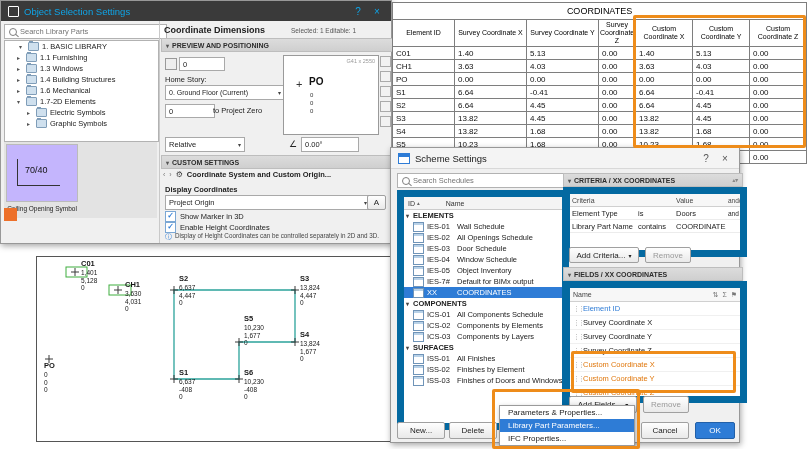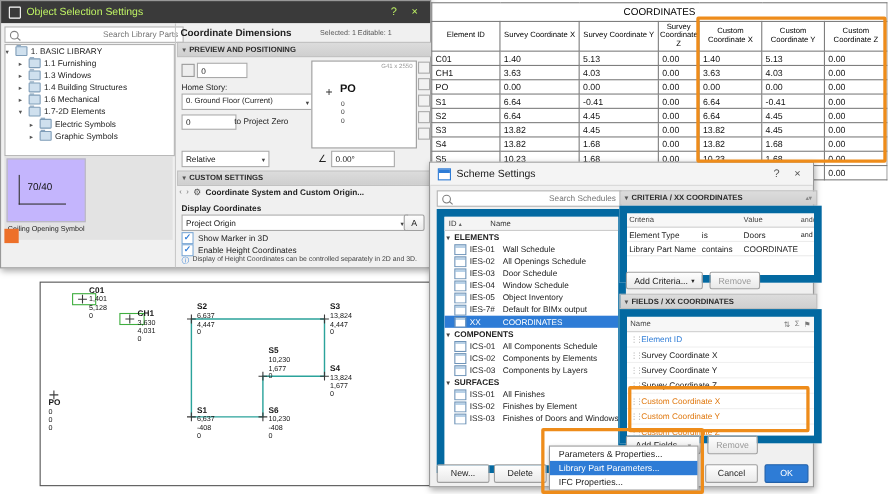--- a/index.html
+++ b/index.html
@@ -1,31 +1,31 @@
 <!DOCTYPE html>
 <html style="--accent: #2e7cd6; --corange: #e0780e;"><head>
 <meta charset="utf-8">
 <style>
   html,body{margin:0;padding:0;background:#fff;}
   body{font-family:"Liberation Sans",sans-serif;}
   #stage{position:relative;width:807px;height:449px;overflow:hidden;background:#fff;}
   .win{position:absolute;background:#f0f0f0;border:1px solid #989898;box-shadow:1px 2px 6px rgba(0,0,0,.35);}
   .tb{position:absolute;left:0;top:0;right:0;height:20px;display:flex;align-items:center;gap:5px;padding:0 7px;}
-  .tb.dark{background:#3a3a3a;color:#bef264;}
+  .tb.dark{background:#3a3a3a;color:#0ea5e9;}
   .tb.light{background:#f4f4f4;border-bottom:1px solid #d8d8d8;color:#1a1a1a;}
   .tb .t-title{font-size:9.5px;}
   .tb .sp{flex:1;}
   .tb .t-btn{font-size:10px;width:14px;text-align:center;}
   .tb.light .t-btn{color:#555;}
   .obj-ticon{width:9px;height:9px;border:1px solid #fff;border-radius:1px;flex:none;}
   .scheme-ticon{width:10px;height:9px;border:1px solid var(--accent,#2e7cd6);background:linear-gradient(var(--accent,#2e7cd6) 0 3px,#fff 3px);flex:none;}
   .searchbox{position:absolute;display:flex;align-items:center;gap:3px;background:#fff;border:1px solid #b2b2b2;padding:0 4px;}
   .mag{width:6px;height:6px;border:1px solid #808080;border-radius:50%;position:relative;flex:none;}
   .mag::after{content:"";position:absolute;width:4px;height:1px;background:#808080;right:-3px;bottom:-1px;transform:rotate(40deg);}
-  .searchbox input{border:none;outline:none;background:transparent;font:7.5px "Liberation Sans",sans-serif;color:#333;width:100%;padding:0;text-align:right;}
+  .searchbox input{border:none;outline:none;background:transparent;font:7.5px "Liberation Sans",sans-serif;color:#333;width:100%;padding:0;}
   .secbar{position:absolute;background:linear-gradient(#dcdcdc,#cfcfcf);border:1px solid #bdbdbd;display:flex;align-items:center;gap:3px;font-size:7px;font-weight:bold;color:#2c2c2c;padding:0 4px;}
   .secbar .caret{font-size:6px;color:#555;}
   .panel{position:absolute;background:#fff;border:7px solid #0369a1;overflow:hidden;}
   .select{position:absolute;background:#fff;border:1px solid #a9a9a9;display:flex;align-items:center;font-size:7.5px;color:#222;padding:0 3px;justify-content:space-between;white-space:nowrap;}
   .select .dd{font-size:6px;color:#444;margin-left:3px;}
   .field{position:absolute;background:#fff;border:1px solid #a9a9a9;font-size:7.5px;color:#222;display:flex;align-items:center;padding:0 3px;}
   .btn{position:absolute;background:linear-gradient(#fefefe,#e9e9e9);border:1px solid #a0a0a0;border-radius:2px;font-size:8px;color:#222;display:flex;align-items:center;justify-content:center;gap:3px;white-space:nowrap;}
   .btn .dd{font-size:6px;}
   .btn.primary{background:var(--accent,#2e7cd6);border-color:#2260a8;color:#fff;}
   .lbl{position:absolute;font-size:7.5px;color:#222;white-space:nowrap;}
@@ -109,21 +109,21 @@
       <span class="t-btn">×</span>
     </div>
 
     <div class="searchbox" style="left:3px;top:23px;width:153px;height:13px">
       <span class="mag"></span>
       <input placeholder="Search Library Parts" style="">
     </div>
 
     <div class="tree" style="left:3px;top:39px;width:153px;height:100px">
 
-        <div class="tree-row" style="padding-left: 0;">
+        <div class="tree-row" style="padding-left: 14px;">
           <span class="caret">▾</span>
           <span class="folder"></span>
           <span>1. BASIC LIBRARY</span>
         </div>
 
         <div class="tree-row" style="padding-left: 12px;">
           <span class="caret">▸</span>
           <span class="folder"></span>
           <span>1.1 Furnishing</span>
         </div>

